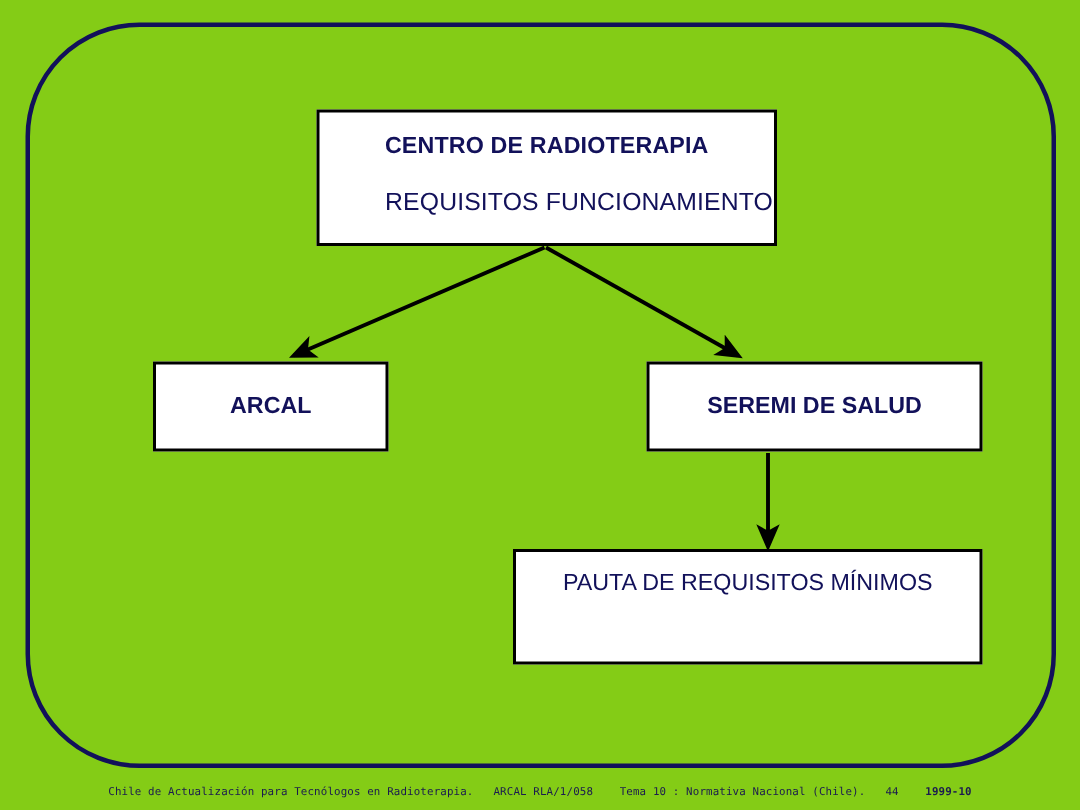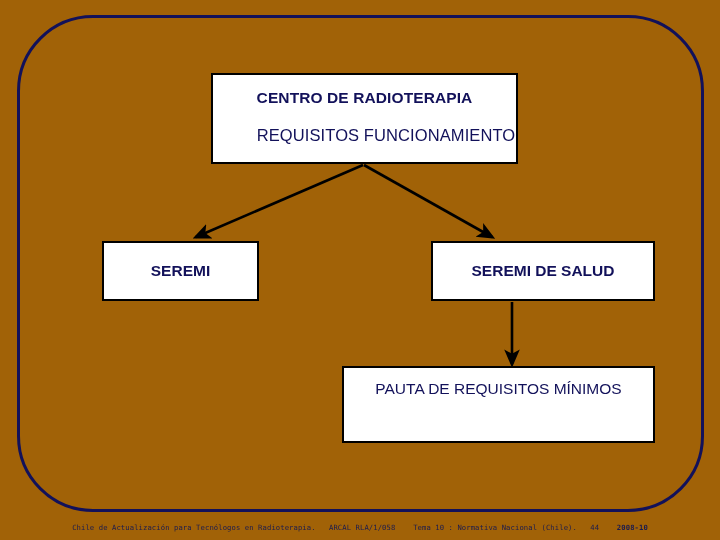--- a/index.html
+++ b/index.html
@@ -4,21 +4,21 @@
 <style>
   html, body {
     margin: 0;
     padding: 0;
     background: #ffffff;
   }
   #slide {
     position: relative;
     width: 720px;
     height: 540px;
-    background: #a16207;
+    background: #84cc16;
     overflow: hidden;
     font-family: "Liberation Sans", sans-serif;
   }
   
   #frame {
     position: absolute;
     left: 17px;
     top: 15px;
     width: 687px;
     height: 497px;
@@ -141,36 +141,36 @@
     <line x1="364" y1="165" x2="492" y2="237" stroke="#000000" stroke-width="2.6" marker-end="url(#ah)"></line>
     <line x1="512" y1="302" x2="512" y2="364" stroke="#000000" stroke-width="2.6" marker-end="url(#ah)"></line>
   </svg>
 
   <div class="box" id="box-top">
     <div class="box-text" id="box-top-line1">CENTRO DE RADIOTERAPIA</div>
     <div class="box-text" id="box-top-line2">REQUISITOS FUNCIONAMIENTO</div>
   </div>
 
   <div class="box" id="box-cchen">
-    <div class="box-text" id="box-cchen-text">SEREMI</div>
+    <div class="box-text" id="box-cchen-text">ARCAL</div>
   </div>
 
   <div class="box" id="box-seremi">
     <div class="box-text" id="box-seremi-text">SEREMI DE SALUD</div>
   </div>
 
   <div class="box" id="box-pauta">
     <div class="box-text" id="box-pauta-text">PAUTA DE REQUISITOS MÍNIMOS</div>
   </div>
 
   <div id="footer">
     <span>Chile de Actualización para Tecnólogos en Radioterapia.</span>
     <span>&nbsp;</span>
     <span>ARCAL RLA/1/058</span>
     <span>&nbsp;&nbsp;</span>
     <span>Tema 10 : Normativa Nacional (Chile).</span>
     <span>&nbsp;</span>
     <span>44</span>
     <span>&nbsp;&nbsp;</span>
-    <span class="fdate">2008-10</span>
+    <span class="fdate">1999-10</span>
   </div>
 
 </div>
 
 </body></html>

